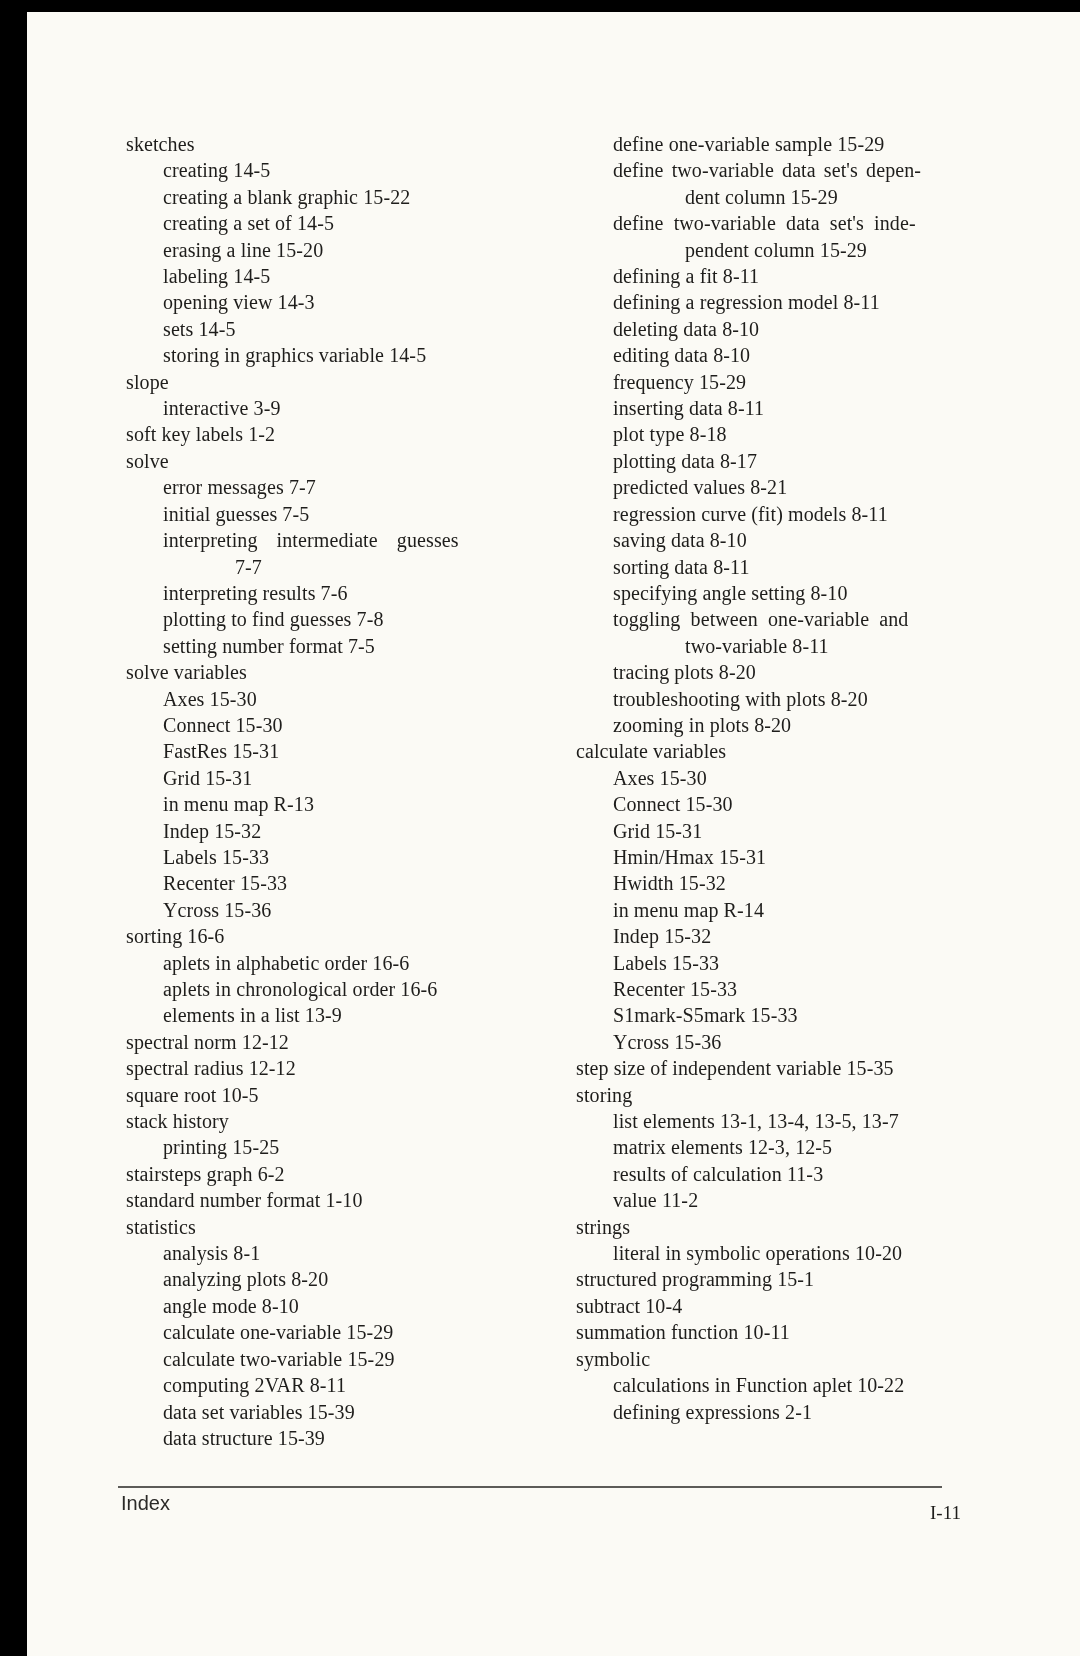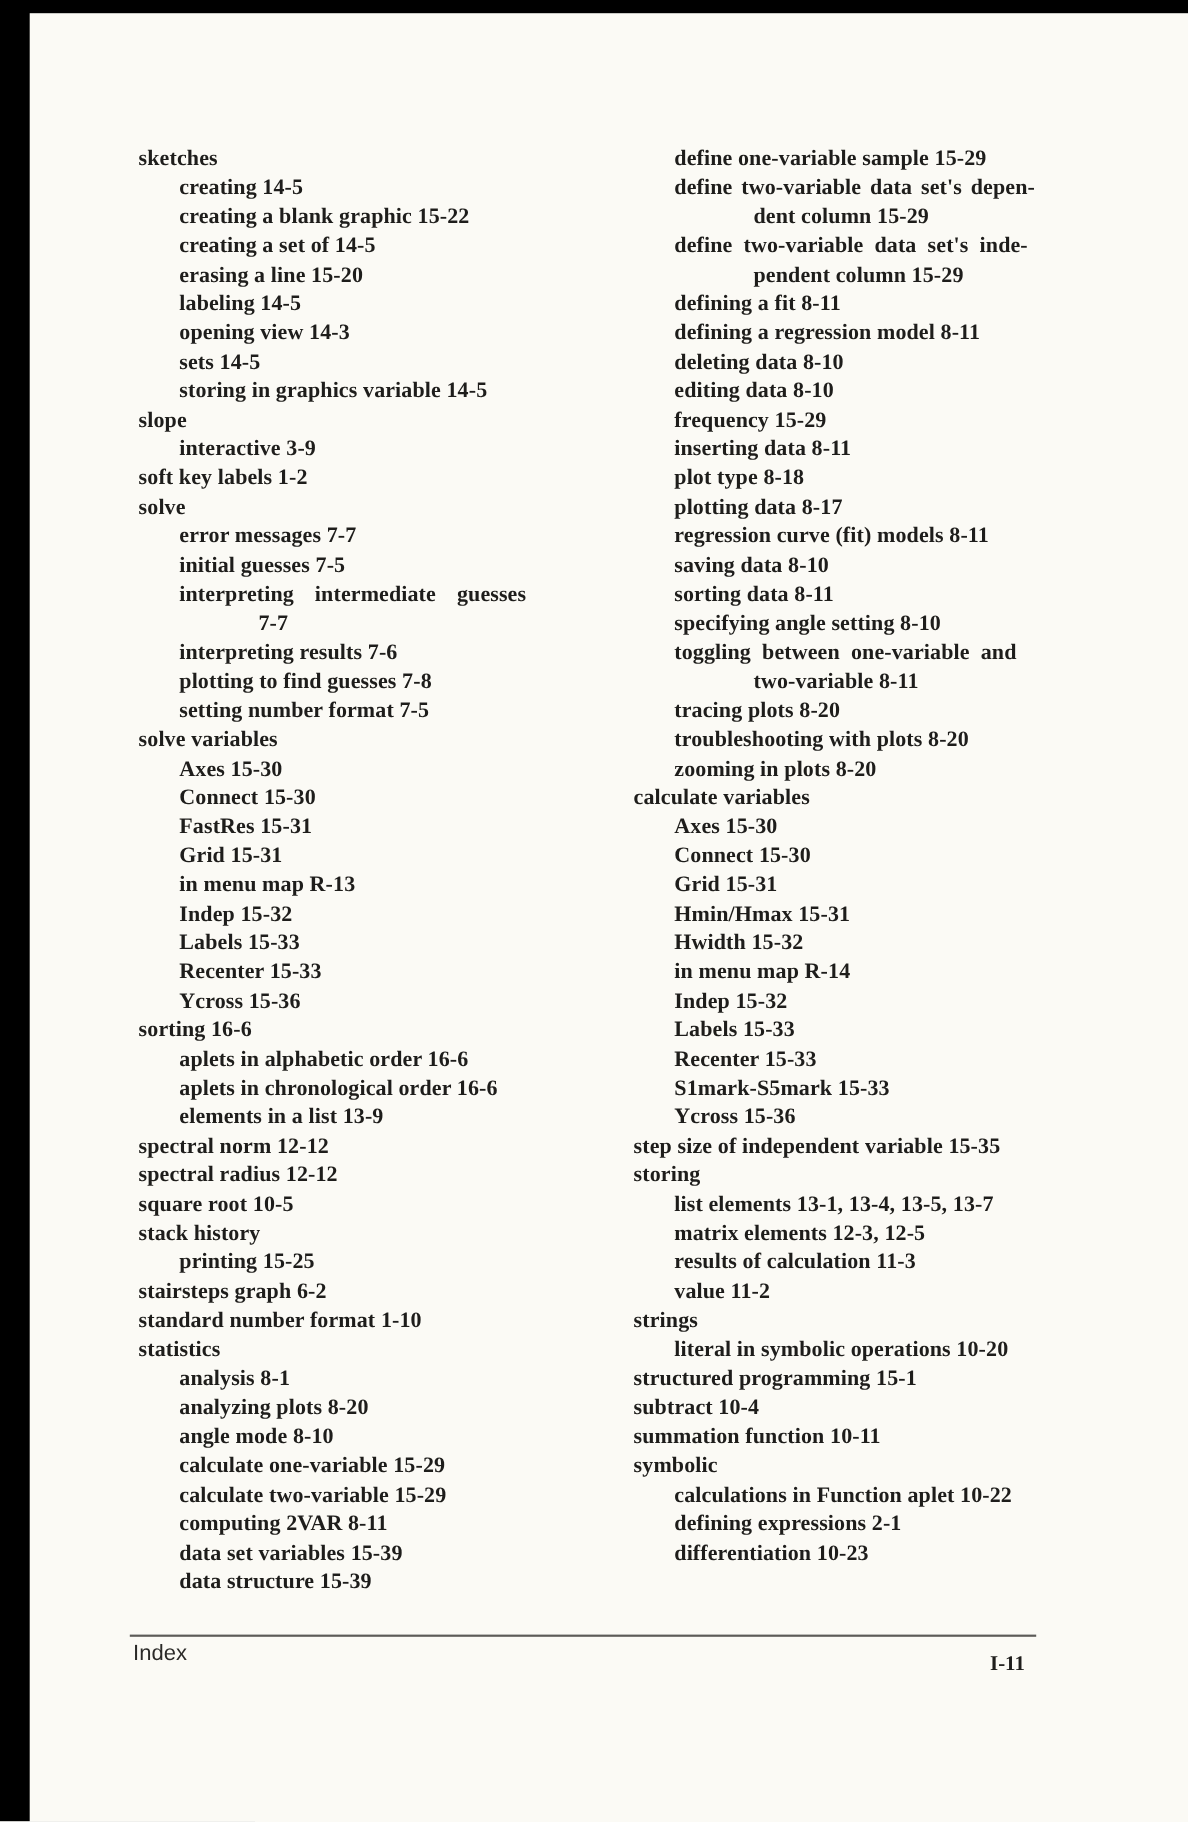--- a/index.html
+++ b/index.html
@@ -18,21 +18,20 @@
     background: #000;
   }
   .scan-edge-left {
     position: absolute; top: 0; left: 0;
     width: 27px; height: 1656px;
     background: #000;
   }
   .col {
     position: absolute;
     top: 131px;
-    font-weight: bold;
   }
   .col-left  { left: 126px; width: 420px; }
   .col-right { left: 576px; width: 430px; }
   .line {
     font-size: 20px;
     line-height: 26.4px;
     white-space: nowrap;
     letter-spacing: 0.1px;
   }
   .indent-0 { padding-left: 0; }
@@ -46,24 +45,23 @@
   }
   .footer-index {
     position: absolute;
     left: 121px; top: 1492px;
     font-family: "Liberation Sans", sans-serif;
     font-size: 20px;
     color: #2b2a28;
   }
   .footer-page {
     position: absolute;
-    left: 900px; top: 1502px;
+    left: 930px; top: 1502px;
     font-size: 19px;
     color: #1e1d1b;
-    font-weight: bold;
   }
 </style>
 </head>
 <body>
 
 <div class="page">
   <div class="scan-edge-top"></div>
   <div class="scan-edge-left"></div>
 
   <div class="col col-left">
@@ -125,20 +123,21 @@
       <div class="line indent-1" style="word-spacing: 5px;">define two-variable data set's inde-</div>
       <div class="line indent-2">pendent column 15-29</div>
       <div class="line indent-1">defining a fit 8-11</div>
       <div class="line indent-1">defining a regression model 8-11</div>
       <div class="line indent-1">deleting data 8-10</div>
       <div class="line indent-1">editing data 8-10</div>
       <div class="line indent-1">frequency 15-29</div>
       <div class="line indent-1">inserting data 8-11</div>
       <div class="line indent-1">plot type 8-18</div>
       <div class="line indent-1">plotting data 8-17</div>
+      <div class="line indent-1">predicted values 8-21</div>
       <div class="line indent-1">regression curve (fit) models 8-11</div>
       <div class="line indent-1">saving data 8-10</div>
       <div class="line indent-1">sorting data 8-11</div>
       <div class="line indent-1">specifying angle setting 8-10</div>
       <div class="line indent-1" style="word-spacing: 5px;">toggling between one-variable and</div>
       <div class="line indent-2">two-variable 8-11</div>
       <div class="line indent-1">tracing plots 8-20</div>
       <div class="line indent-1">troubleshooting with plots 8-20</div>
       <div class="line indent-1">zooming in plots 8-20</div>
       <div class="line indent-0">calculate variables</div>
@@ -160,19 +159,18 @@
       <div class="line indent-1">results of calculation 11-3</div>
       <div class="line indent-1">value 11-2</div>
       <div class="line indent-0">strings</div>
       <div class="line indent-1">literal in symbolic operations 10-20</div>
       <div class="line indent-0">structured programming 15-1</div>
       <div class="line indent-0">subtract 10-4</div>
       <div class="line indent-0">summation function 10-11</div>
       <div class="line indent-0">symbolic</div>
       <div class="line indent-1">calculations in Function aplet 10-22</div>
       <div class="line indent-1">defining expressions 2-1</div>
-      <div class="line indent-1">differentiation 10-23</div>
     </div>
 
   <div class="footer-rule"></div>
   <div class="footer-index">Index</div>
   <div class="footer-page">I-11</div>
 </div>
 
 </body></html>

